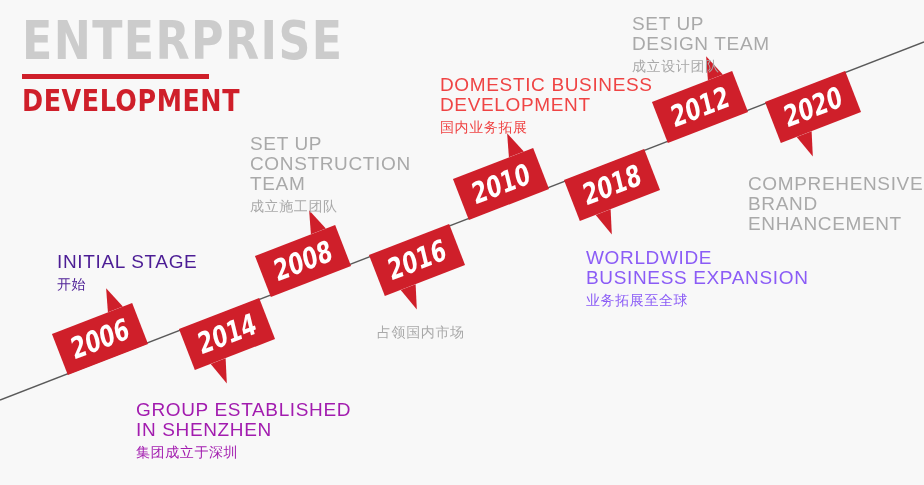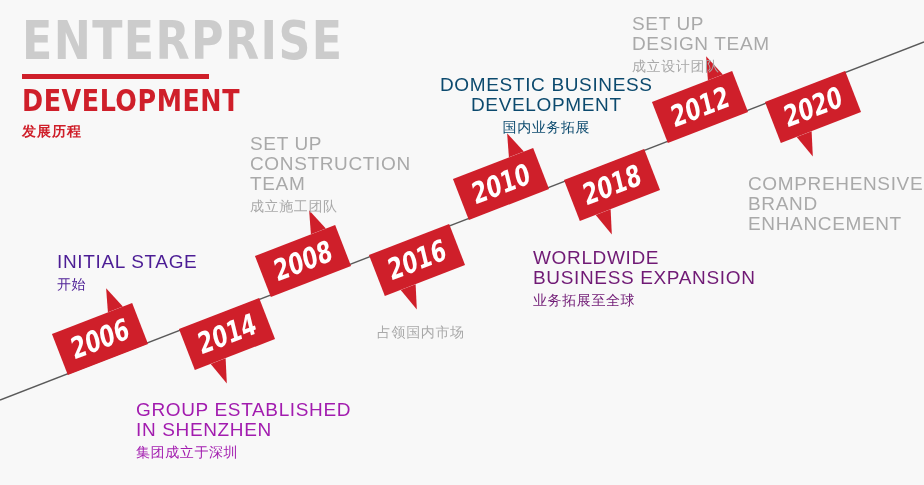--- a/index.html
+++ b/index.html
@@ -159,21 +159,20 @@
 <div id="stage" style="background: rgb(248, 248, 248);">
 
   <svg id="axis-svg" viewBox="0 0 924 485">
     <line id="axis-line" x1="0" y1="400" x2="924" y2="42" stroke="#5a5a5a" stroke-width="1.4"></line>
   </svg>
 
   <div id="title-block">
     <div id="title-main" style="color: rgb(204, 204, 204);">ENTERPRISE</div>
     <div id="title-rule" style="background: rgb(207, 31, 42);"></div>
     <div id="title-sub" style="color: rgb(207, 31, 42);">DEVELOPMENT</div>
-    <div id="title-sub-cn" style="color: rgb(207, 31, 42);">发展历程</div>
   </div>
 
   <div id="milestones-layer">
       <div class="banner up" style="left: 57px; top: 317.255px; transform: rotate(-21.18deg);">
         <div class="tail" style="border-bottom-color: rgb(207, 31, 42);"></div>
         <div class="body" style="background: rgb(207, 31, 42);"></div>
         <div class="year">2006</div>
       </div>
       <div class="caption" style="left: 57px; top: 252px; color: #4c1d95;">
         <div class="en">INITIAL STAGE</div>
@@ -206,31 +205,31 @@
         <div class="year">2016</div>
       </div>
       <div class="caption" style="left: 377px; top: 320px; color: rgb(169, 169, 169);">
         <div class="cn">占领国内市场</div>
       </div>
       <div class="banner up" style="left: 458px; top: 161.89px; transform: rotate(-21.18deg);">
         <div class="tail" style="border-bottom-color: rgb(207, 31, 42);"></div>
         <div class="body" style="background: rgb(207, 31, 42);"></div>
         <div class="year">2010</div>
       </div>
-      <div class="caption" style="left: 440px; top: 75px; color: #0c4a6e; text-align: center;">
+      <div class="caption" style="left: 440px; top: 75px; color: #ef4444;">
         <div class="en">DOMESTIC BUSINESS
 DEVELOPMENT</div>
         <div class="cn">国内业务拓展</div>
       </div>
       <div class="banner down" style="left: 569px; top: 162.883px; transform: rotate(-21.18deg);">
         <div class="tail" style="border-top-color: rgb(207, 31, 42);"></div>
         <div class="body" style="background: rgb(207, 31, 42);"></div>
         <div class="year">2018</div>
       </div>
-      <div class="caption" style="left: 533px; top: 248px; color: #701a75;">
+      <div class="caption" style="left: 586px; top: 248px; color: #8b5cf6;">
         <div class="en">WORLDWIDE
 BUSINESS EXPANSION</div>
         <div class="cn">业务拓展至全球</div>
       </div>
       <div class="banner up" style="left: 657px; top: 84.7879px; transform: rotate(-21.18deg);">
         <div class="tail" style="border-bottom-color: rgb(207, 31, 42);"></div>
         <div class="body" style="background: rgb(207, 31, 42);"></div>
         <div class="year">2012</div>
       </div>
       <div class="caption" style="left: 632px; top: 14px; color: rgb(169, 169, 169);">

